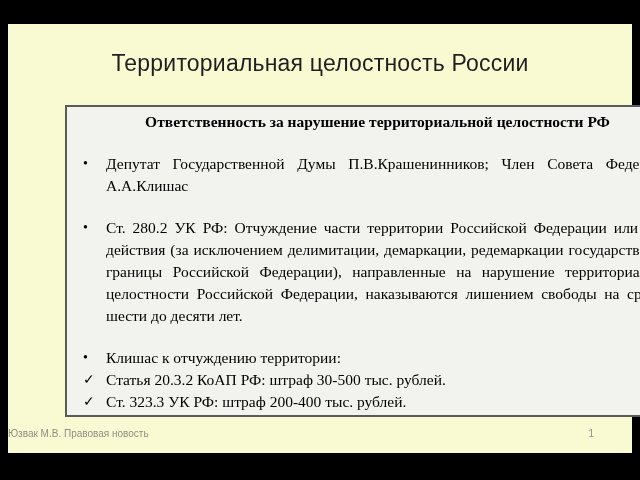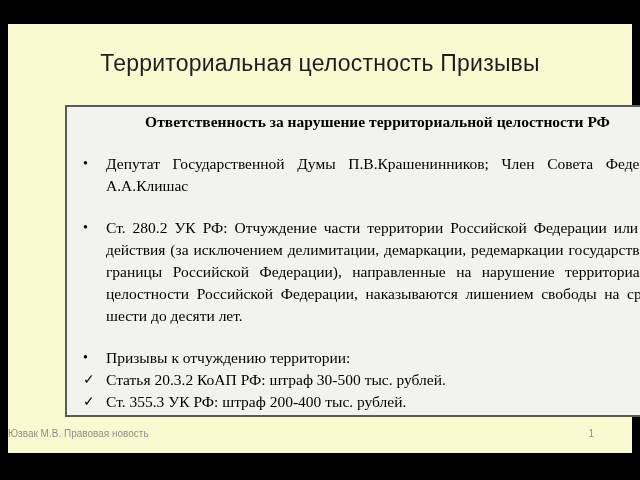--- a/index.html
+++ b/index.html
@@ -85,51 +85,51 @@
     font-size: 10px;
     color: #8f8f85;
   }
 </style>
 </head>
 <body>
 
 <div class="stage">
   <div class="slide">
 
-    <div class="slide-title">Территориальная целостность Призывы</div>
+    <div class="slide-title">Территориальная целостность России</div>
 
     <div class="content-box">
 
       <div class="box-header">
         <div>Ответственность за нарушение территориальной целостности РФ</div>
       </div>
 
       <div class="item spaced">
         <span class="marker">•</span>
         <span>Депутат Государственной Думы П.В.Крашенинников; Член Совета Федерации А.А.Клишас</span>
       </div>
 
       <div class="item spaced">
         <span class="marker">•</span>
         <span>Ст. 280.2 УК РФ: Отчуждение части территории Российской Федерации или иные действия (за исключением делимитации, демаркации, редемаркации государственной границы Российской Федерации), направленные на нарушение территориальной целостности Российской Федерации, наказываются лишением свободы на срок от шести до десяти лет.</span>
       </div>
 
       <div class="item spaced">
         <span class="marker">•</span>
-        <span>Призывы к отчуждению территории:</span>
+        <span>Клишас к отчуждению территории:</span>
       </div>
 
       <div class="item">
         <span class="marker">✓</span>
         <span>Статья 20.3.2 КоАП РФ: штраф 30-500 тыс. рублей.</span>
       </div>
 
       <div class="item">
         <span class="marker">✓</span>
-        <span>Ст. 355.3 УК РФ: штраф 200-400 тыс. рублей.</span>
+        <span>Ст. 323.3 УК РФ: штраф 200-400 тыс. рублей.</span>
       </div>
 
     </div>
 
     <div class="footer-credit">Юзвак М.В. Правовая новость</div>
 
     <div class="footer-page">1</div>
 
   </div>
 </div>

